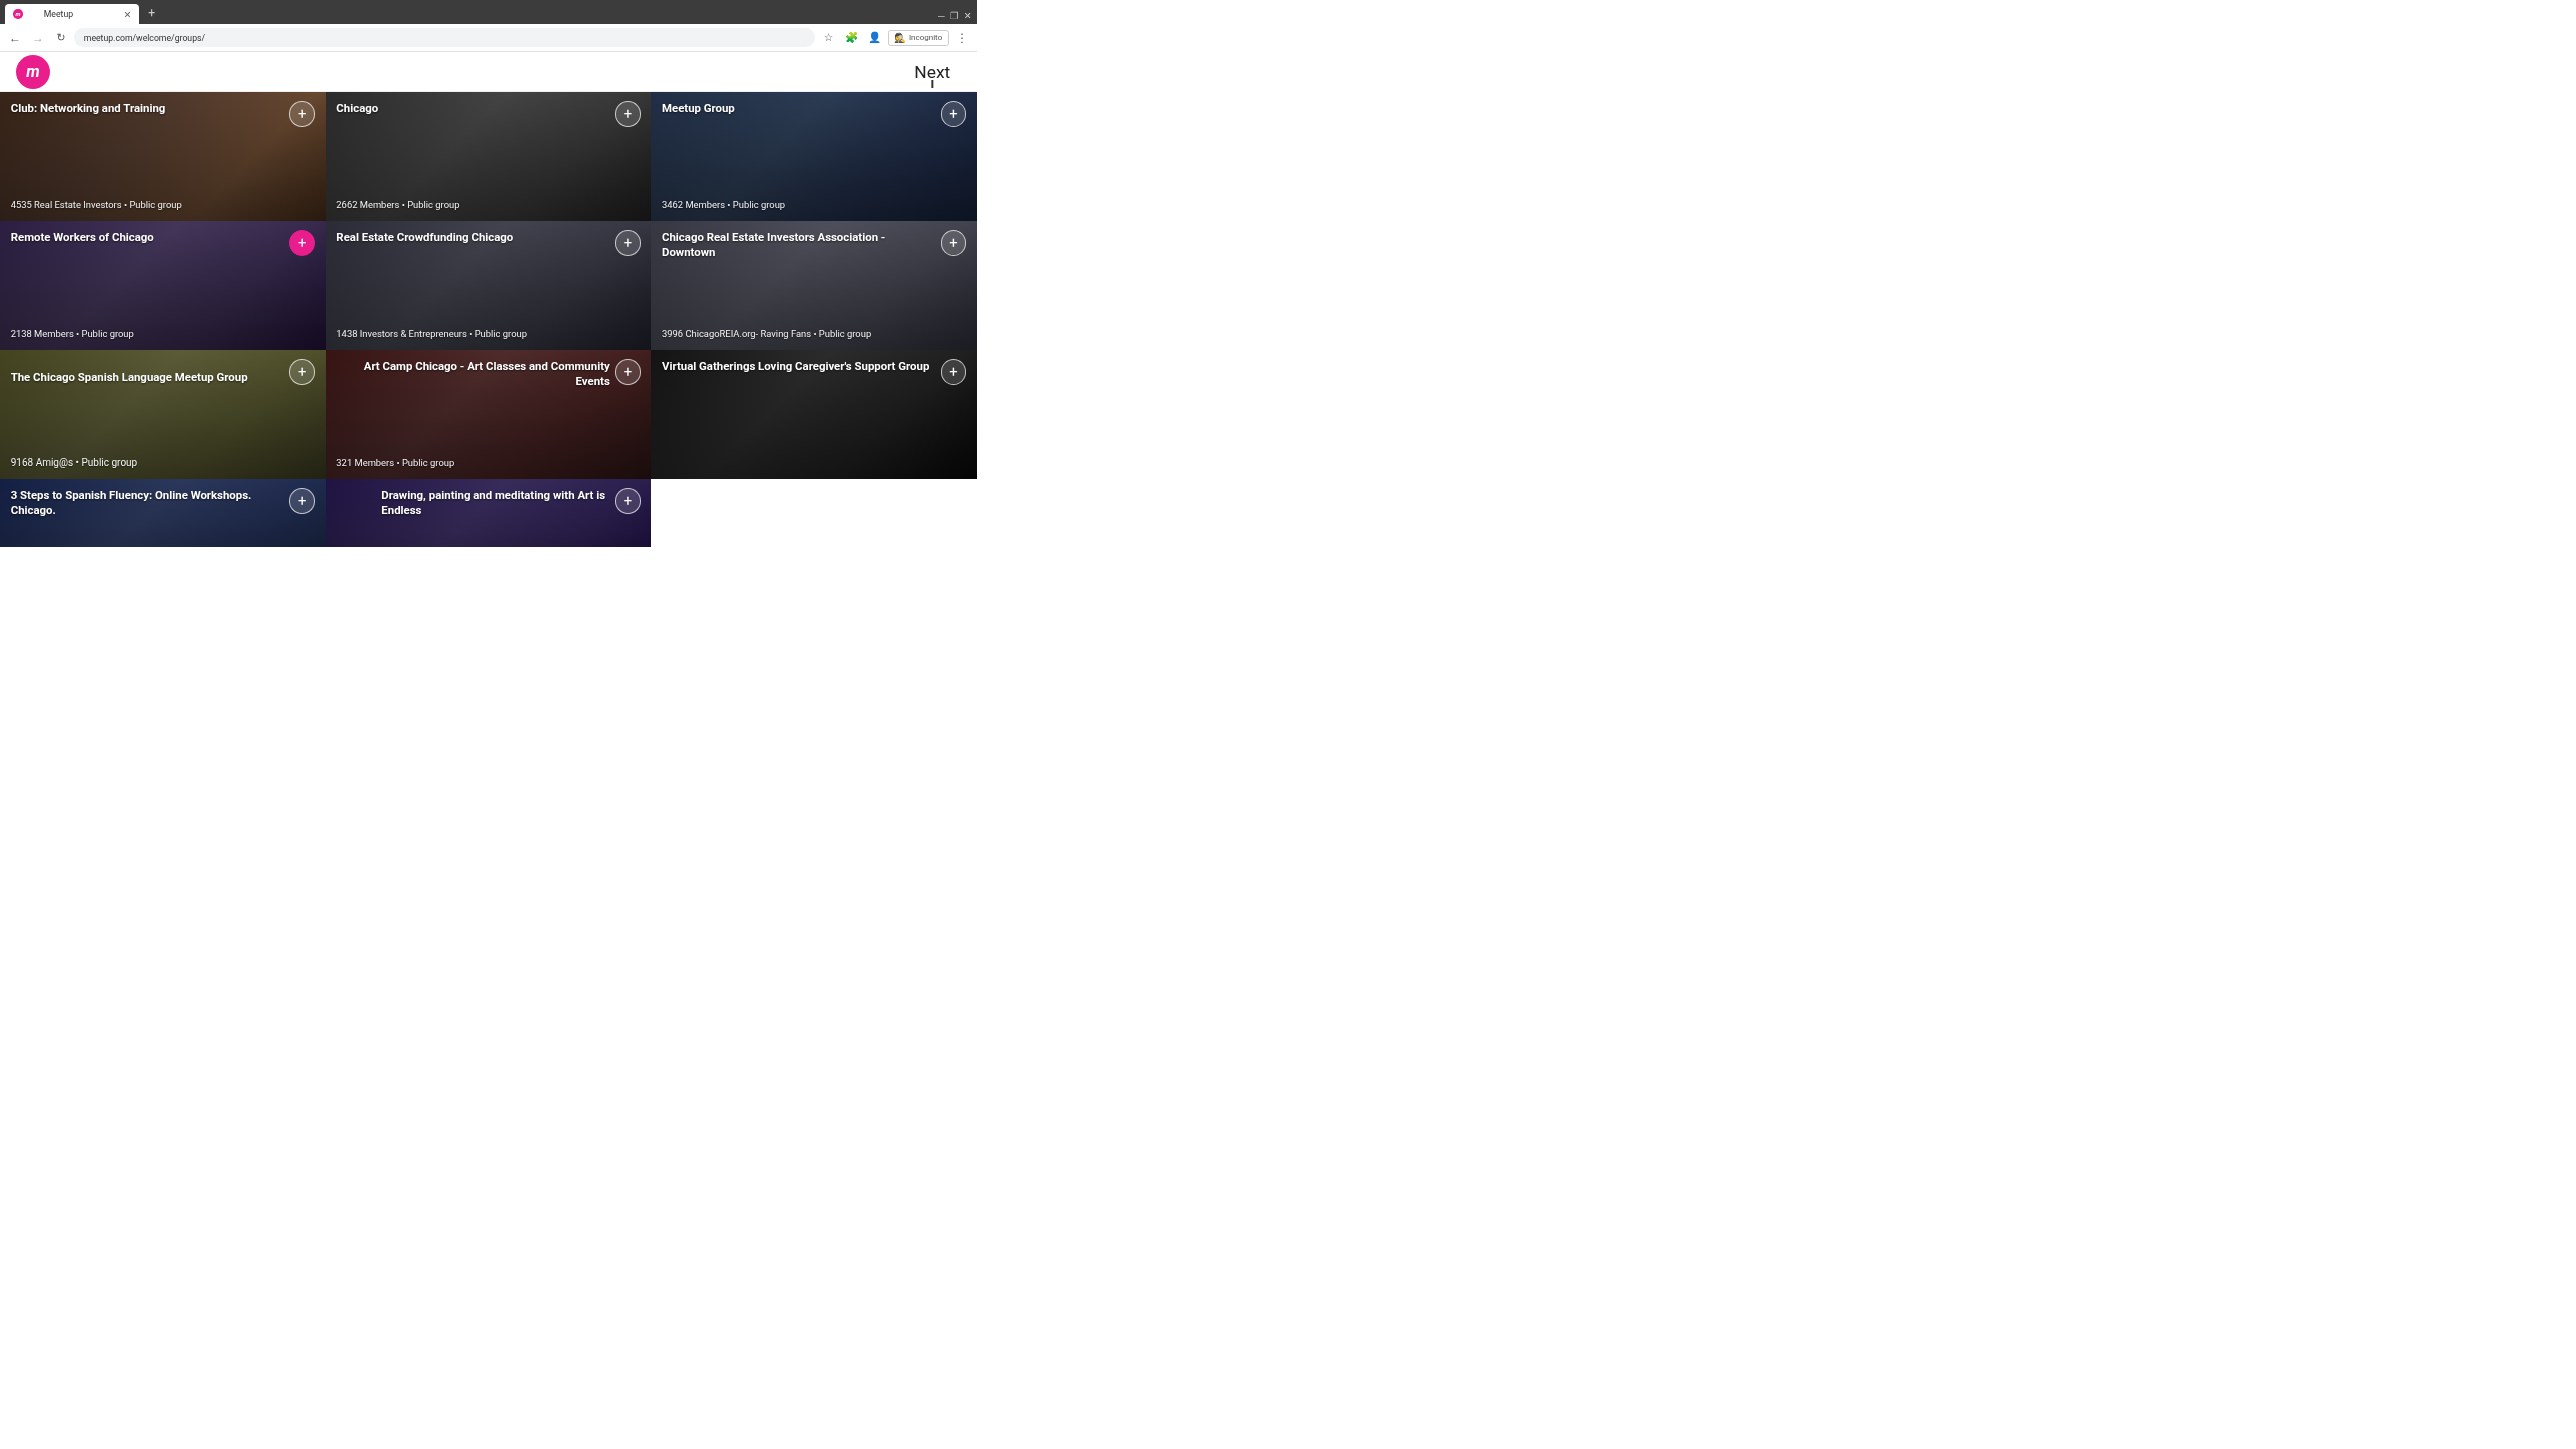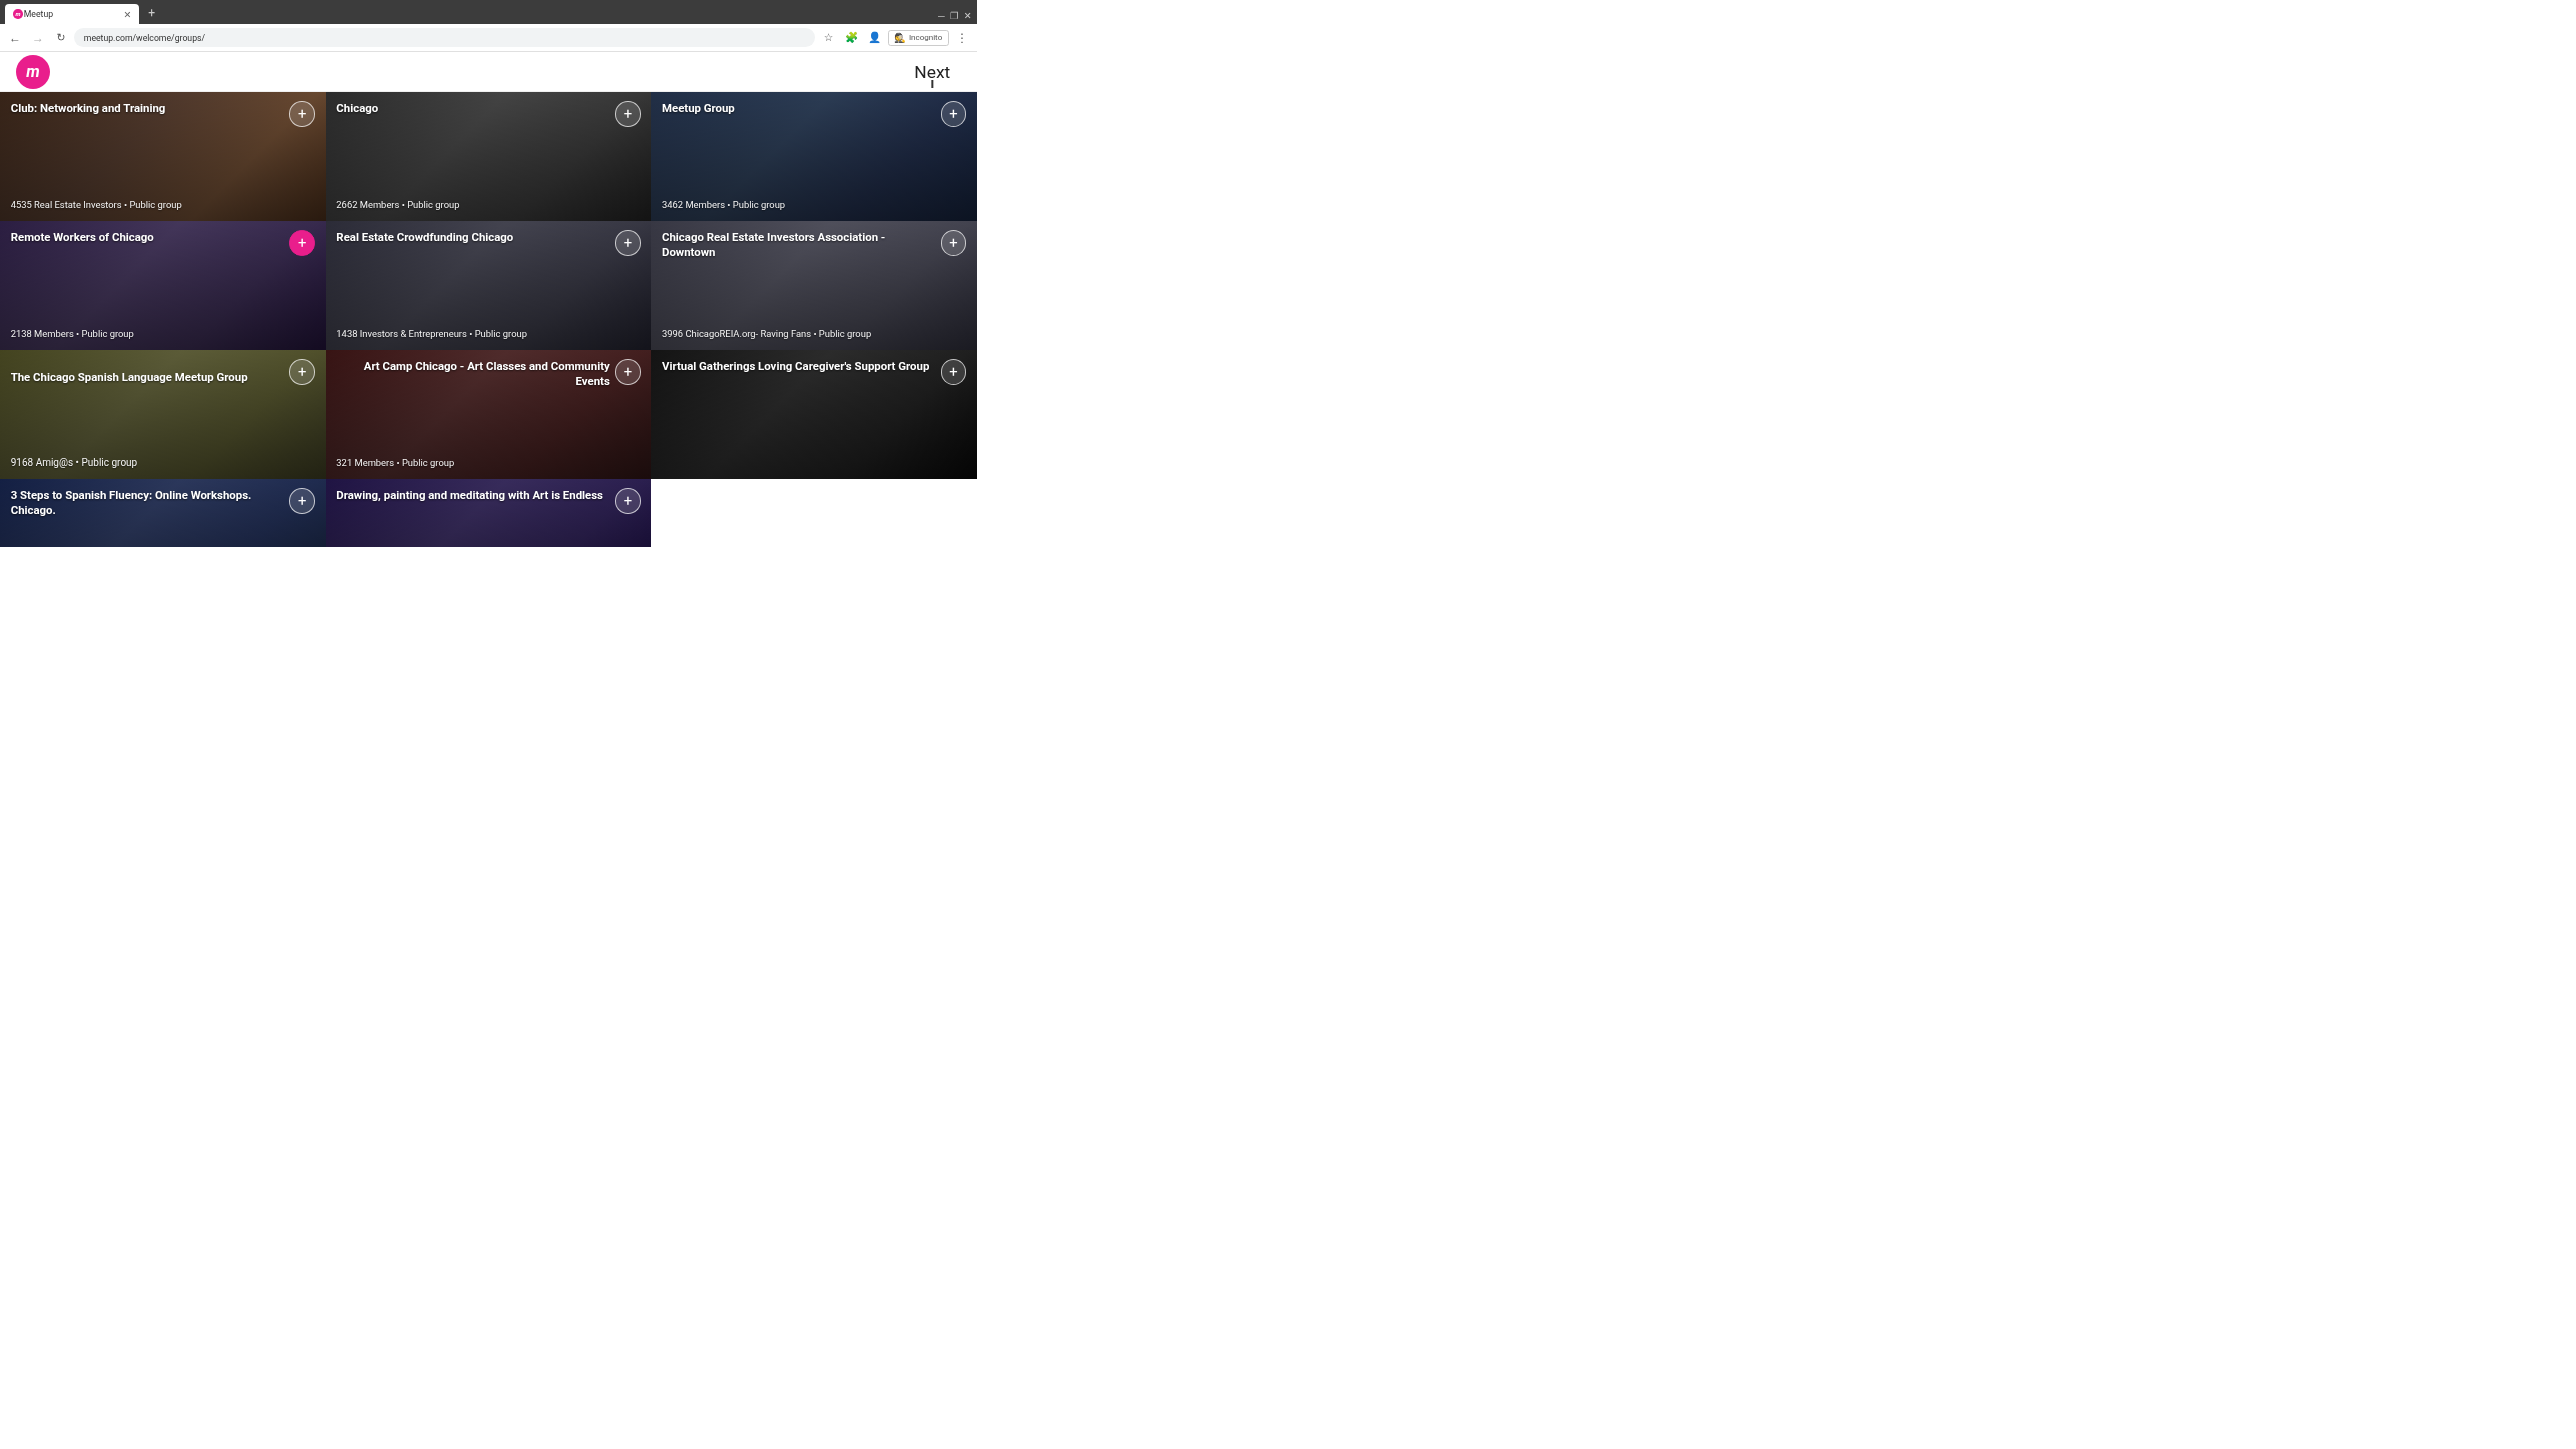--- a/index.html
+++ b/index.html
@@ -8,21 +8,21 @@
       background: #fff;
       overflow: hidden;
       width: 977px;
       height: 547px;
     }
   </style>
 </head>
 <body>
 
 <div style="background:#3c3c3c; height:24px; display:flex; align-items:flex-end; padding:0 5.4px; gap:2.7px;">
-  <div style="background:#fff; border-radius:4px 4px 0 0; height:20px; display:flex; align-items:center; padding:0 8px; gap:1px; min-width:134px;">
+  <div style="background:#fff; border-radius:4px 4px 0 0; height:20px; display:flex; align-items:center; padding:0 8px; gap:21px; min-width:134px;">
     <div style="width:9.4px; height:9.4px; border-radius:50%; background:#e91e8c; display:flex; align-items:center; justify-content:center; color:white; font-size:6px; font-weight:bold; font-style:italic;">m</div>
     <span style="font-size:8.7px; color:#333; flex:1;">Meetup</span>
     <span style="color:#666; font-size:9.4px; cursor:pointer;">✕</span>
   </div>
   <div style="width:19px; height:19px; display:flex; align-items:center; justify-content:center; color:#ccc; font-size:12px; cursor:pointer; margin-bottom:1.3px;">
     <span>+</span>
   </div>
 
   <div style="margin-left:auto; display:flex; gap:5.4px; align-items:center; margin-bottom:2.7px;">
     <span style="color:#ccc; font-size:9.4px; cursor:pointer;">─</span>
@@ -186,21 +186,21 @@
         </div>
         <div>
           <div style="font-size: 9.4px; color: rgba(255, 255, 255, 0.95); text-shadow: rgba(0, 0, 0, 0.5) 0px 0.7px 1.3px; font-weight: 400; line-height: 1.4;"></div>
         </div>
       </div>
     </div>
     <div style="position: relative; height: 129px; overflow: hidden; cursor: pointer;">
       <div style="width: 100%; height: 100%; position: absolute; top: 0px; left: 0px; background: linear-gradient(135deg, rgb(42, 26, 90) 0%, rgb(74, 58, 122) 40%, rgb(58, 42, 106) 70%, rgb(26, 10, 74) 100%);"></div>
       <div style="position: absolute; inset: 0px; background: linear-gradient(rgba(0, 0, 0, 0.25) 0%, rgba(0, 0, 0, 0.55) 100%);"></div>
       <div style="position: absolute; inset: 0px; padding: 9.4px 10.7px; display: flex; flex-direction: column; justify-content: space-between; color: white;">
-        <div style="display: flex; align-items: flex-start; justify-content: space-between; gap: 8px;">
+        <div style="display: flex; align-items: flex-start; justify-content: space-between; gap: 8px; margin-left: 45px;">
           <div style="font-size: 11.4px; font-weight: 700; color: white; text-shadow: rgba(0, 0, 0, 0.6) 0px 0.7px 2px; line-height: 1.3; flex: 1 1 0%;">Drawing, painting and meditating with Art is Endless</div>
           <div style="width: 25.5px; height: 25.5px; border-radius: 50%; border: 1.3px solid rgba(255, 255, 255, 0.7); background: rgba(255, 255, 255, 0.15); display: flex; align-items: center; justify-content: center; font-size: 14.8px; color: white; flex-shrink: 0; cursor: pointer;">+</div>
         </div>
         <div>
           <div style="font-size: 9.4px; color: rgba(255, 255, 255, 0.95); text-shadow: rgba(0, 0, 0, 0.5) 0px 0.7px 1.3px; font-weight: 400; line-height: 1.4;"></div>
         </div>
       </div>
     </div>
   </div>
 

